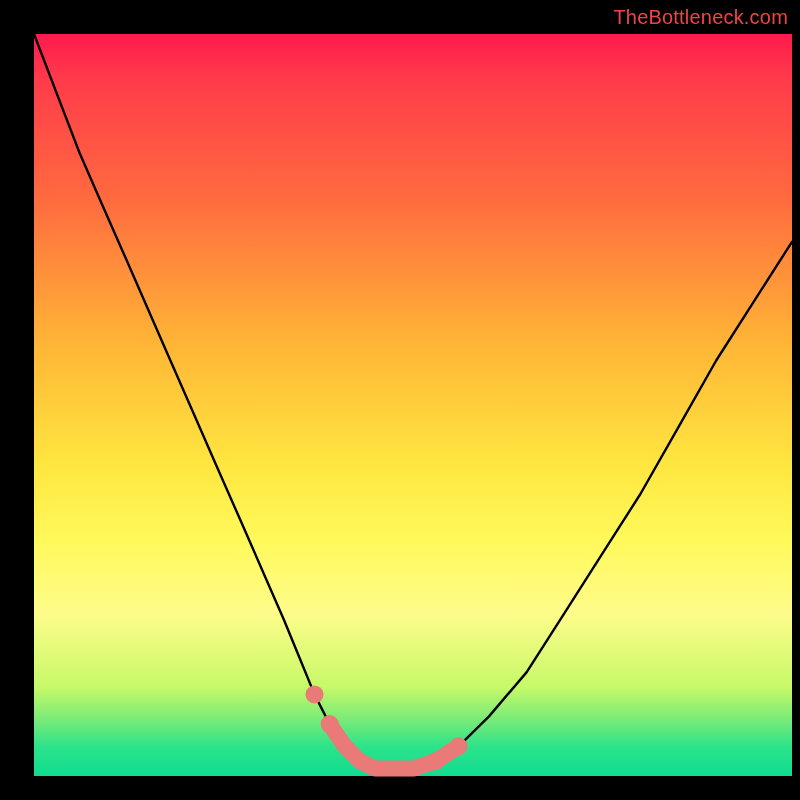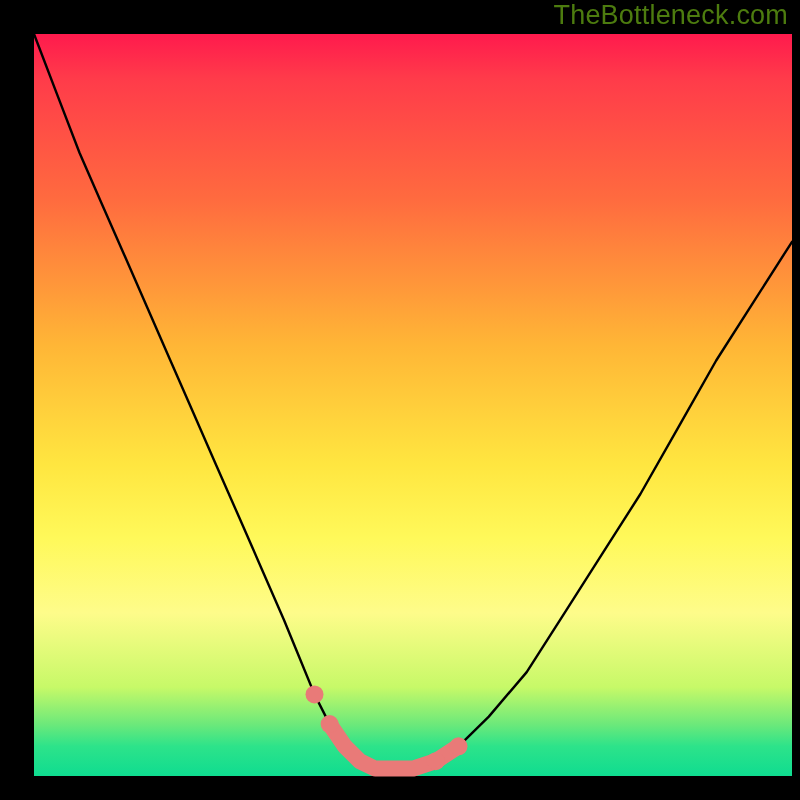--- a/index.html
+++ b/index.html
@@ -34,24 +34,24 @@
       #fff95a 68%,
       #fefc8a 78%,
       #c7f968 88%,
       #6de97a 93%,
       #2de38a 96%,
       #0fdc90 100%
     );
   }
   .watermark {
     position: absolute;
-    top: 0;
+    top: 6px;
     right: 12px;
-    color: #4d7c0f;
-    font-size: 27px;
+    color: #ef4444;
+    font-size: 20px;
     font-weight: 500;
     letter-spacing: 0.2px;
     user-select: none;
   }
   svg.overlay {
     position: absolute;
     left: 0;
     top: 0;
     width: 800px;
     height: 800px;

